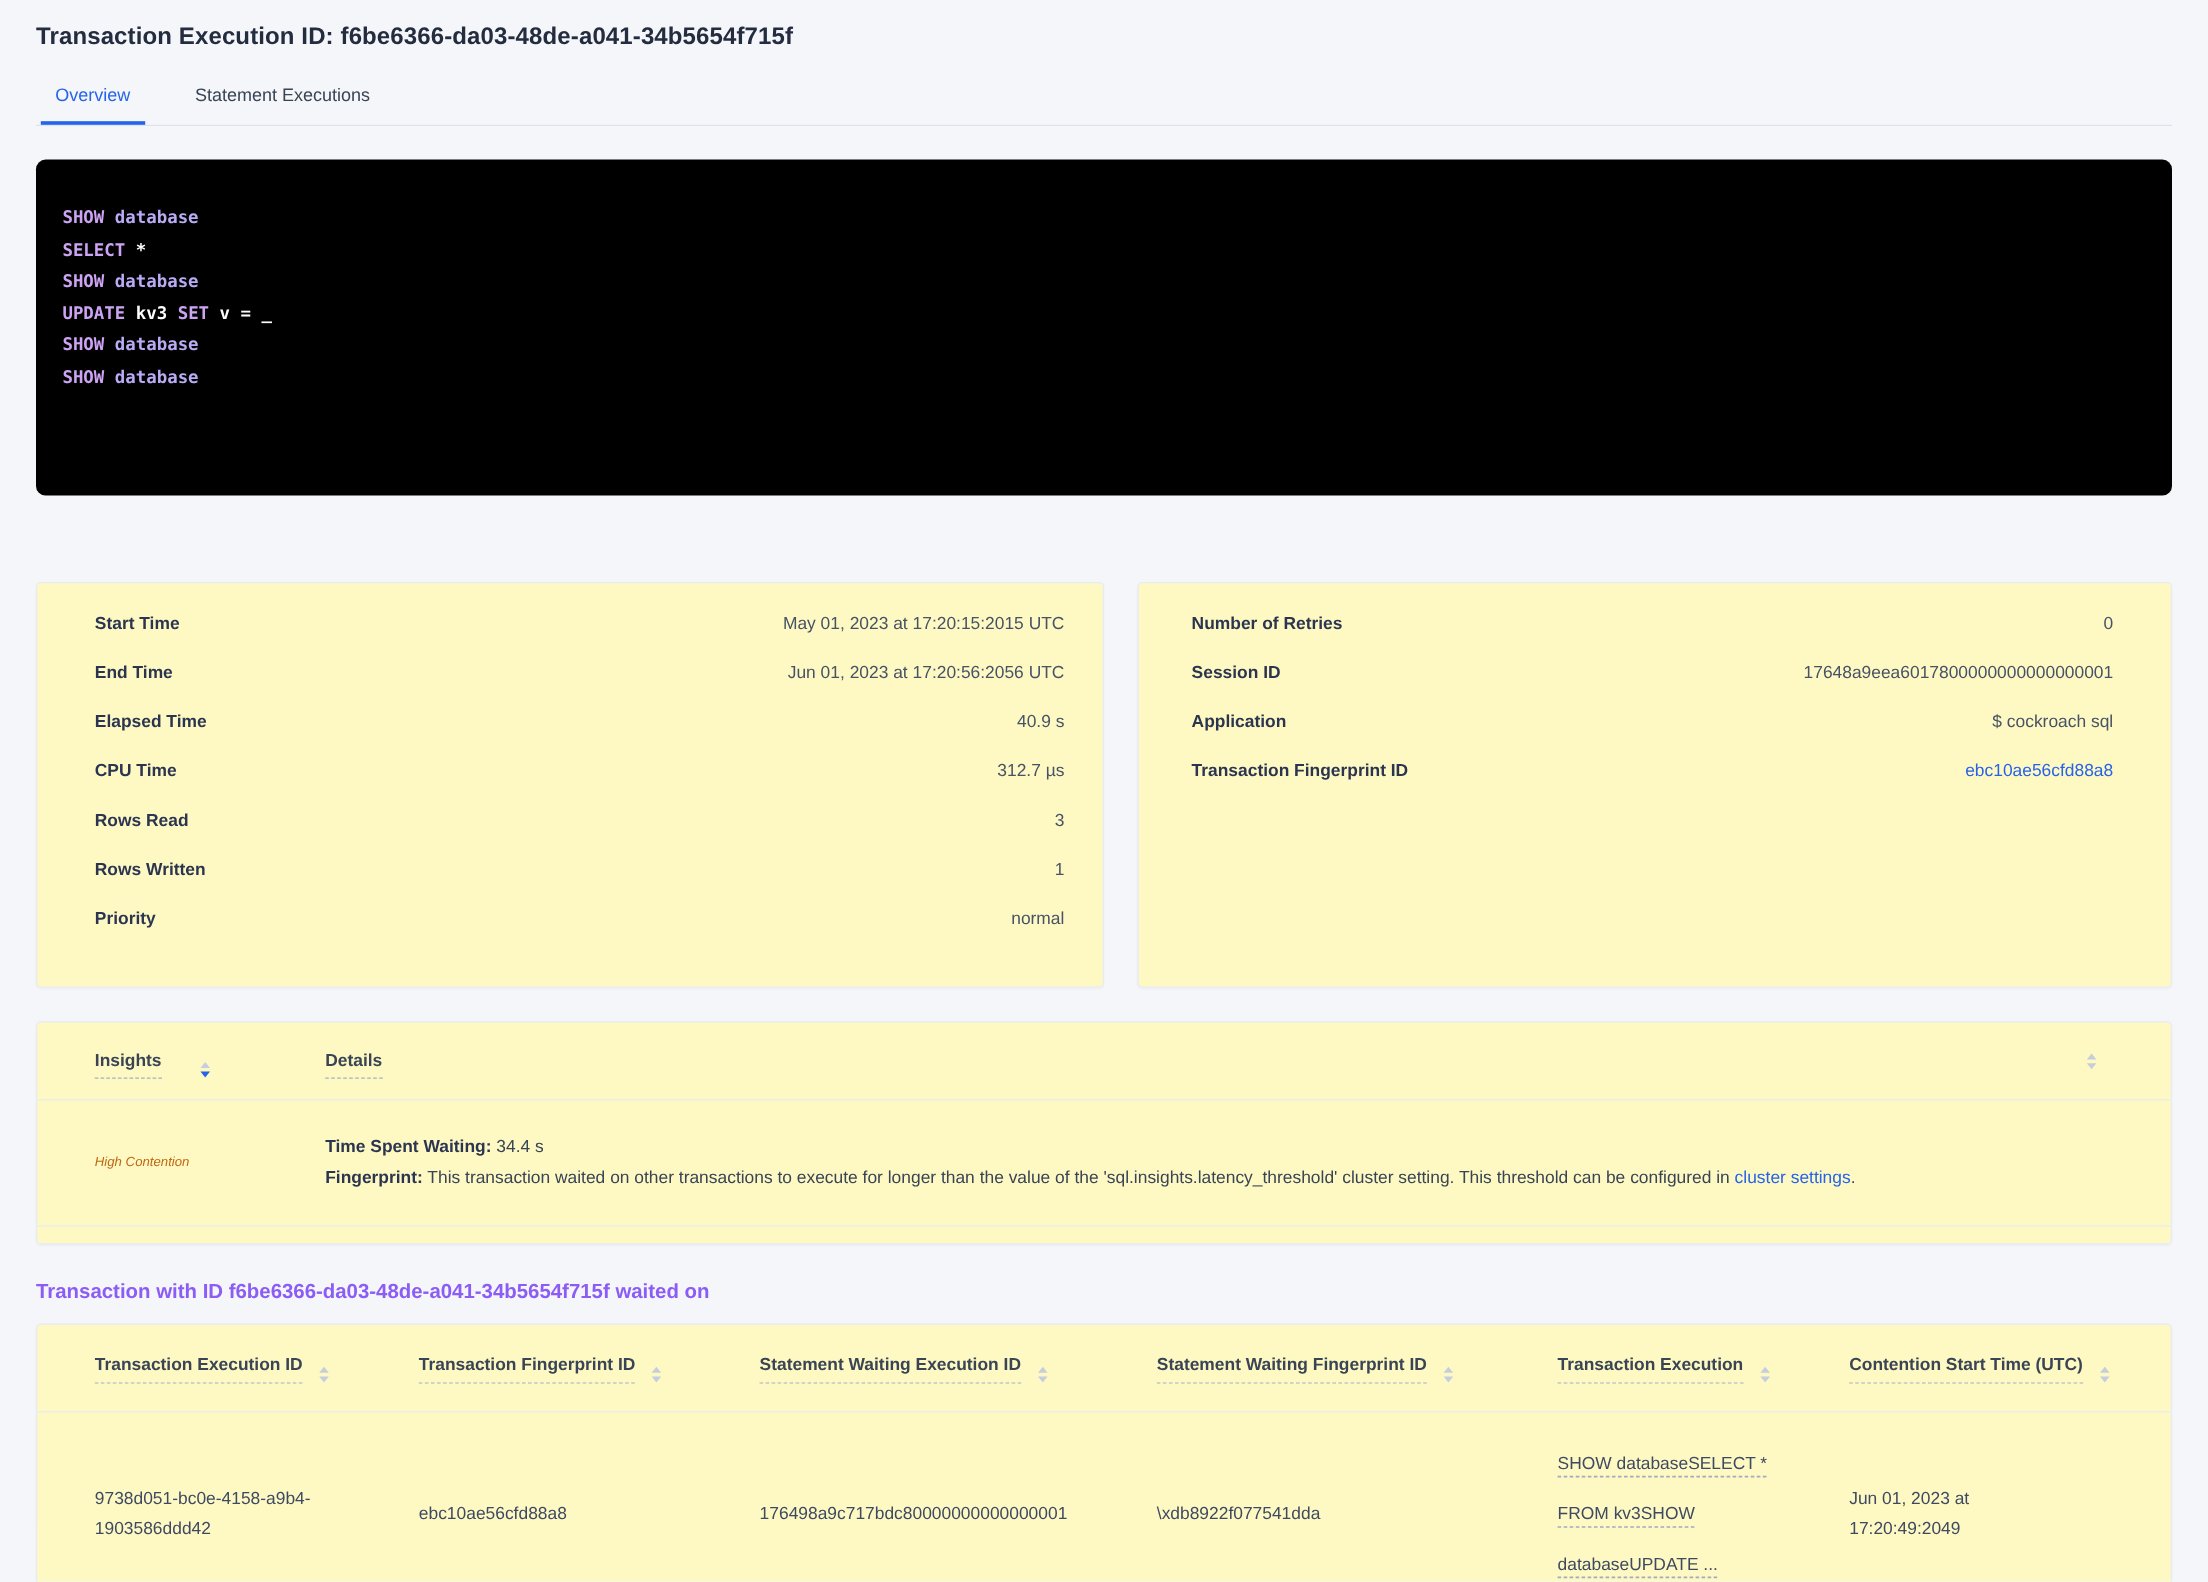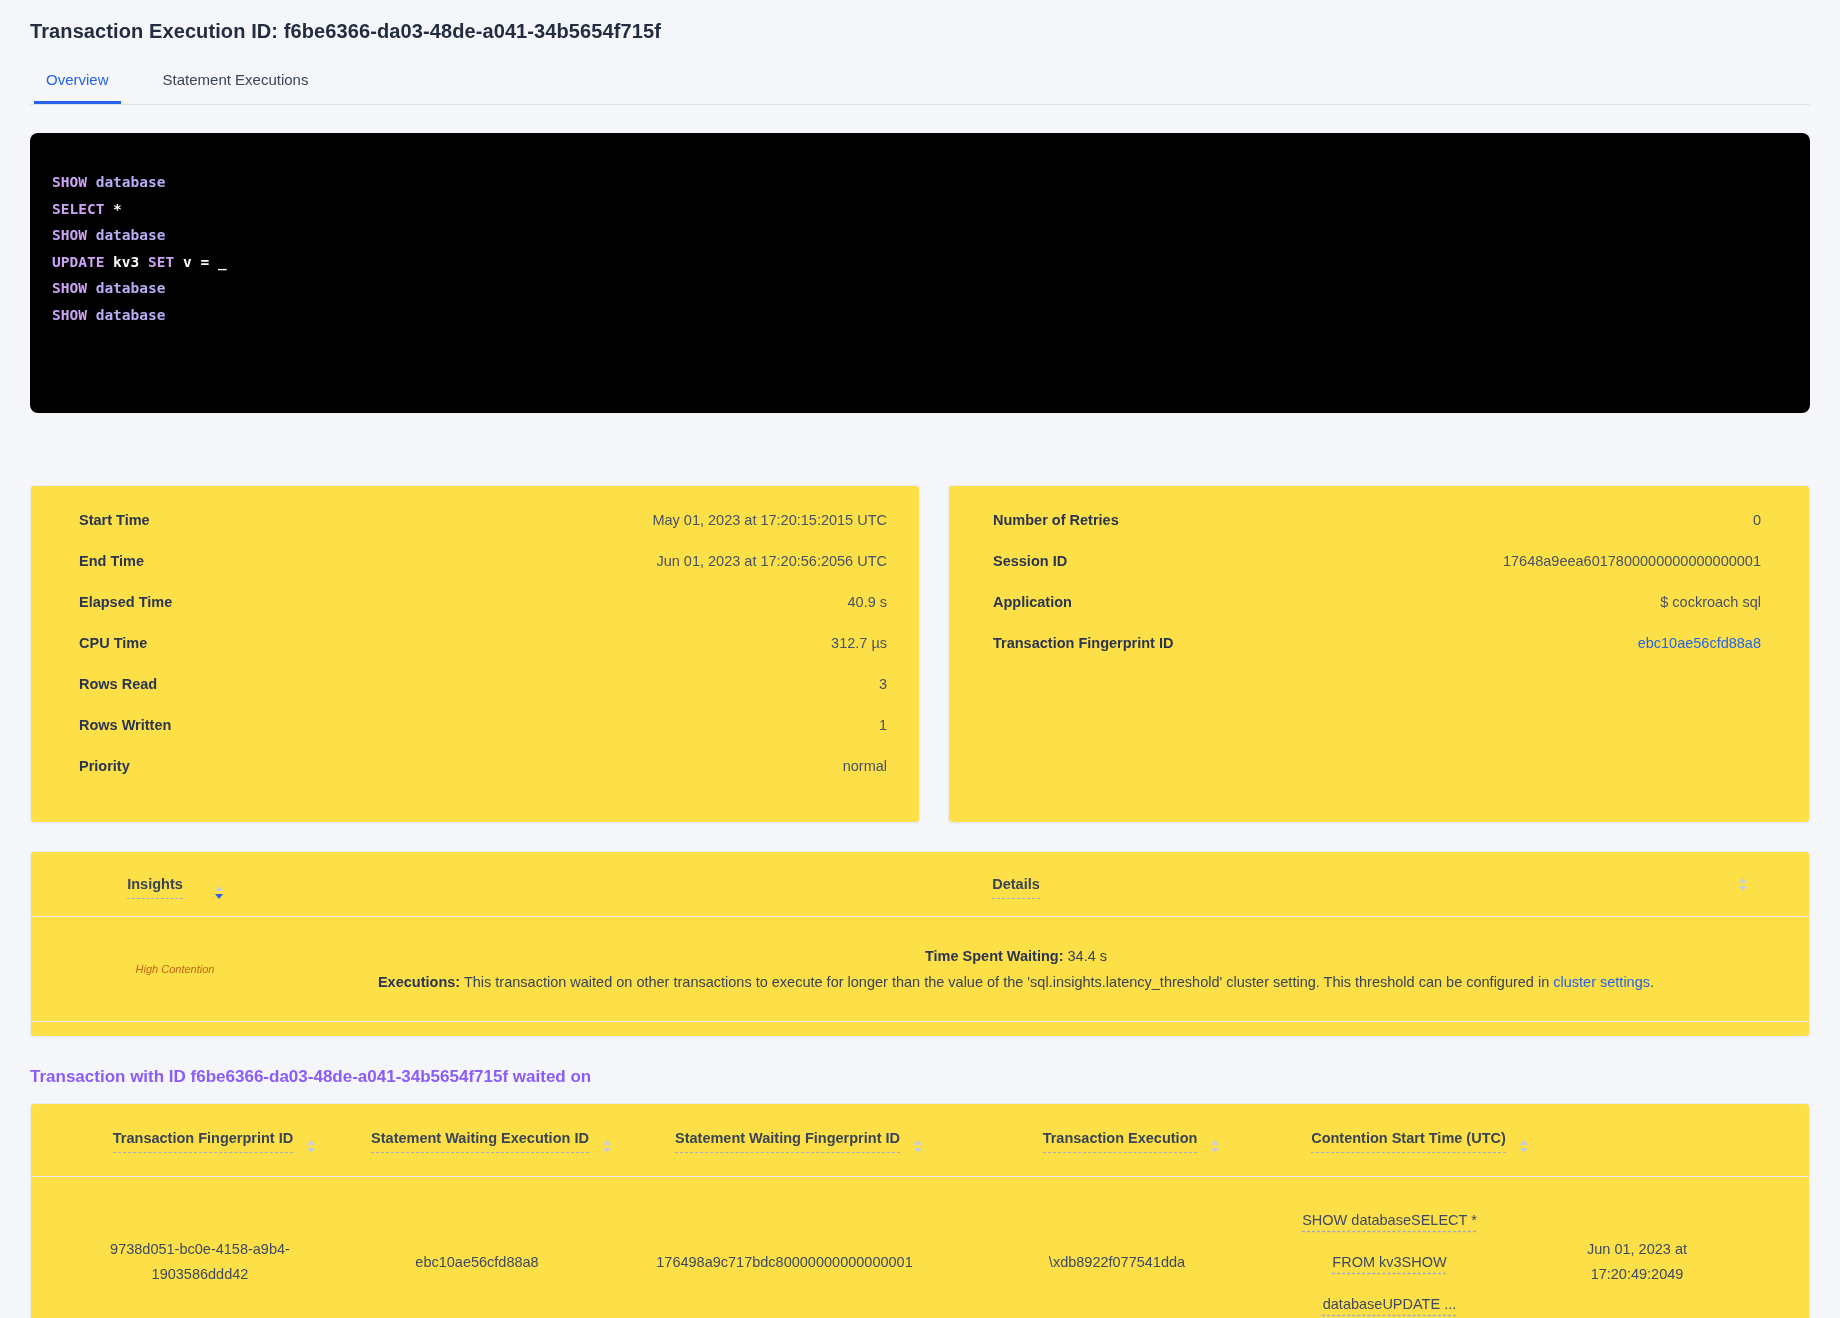--- a/index.html
+++ b/index.html
@@ -54,25 +54,24 @@
     font-weight:bold;
     line-height:26.5px;
     white-space:pre;
   }
   .sql-line .kw  { color:#cda4f4; }
   .sql-line .kw2 { color:#b9abf4; }
   .sql-line .pl  { color:#fdfdff; }
 
   
   .card {
-    background:#fde047;
+    background:#fef9c3;
     border:1px solid #e7ecf3;
     border-radius:4px;
     box-shadow:0 1px 2px rgba(40,50,70,0.04);
-    text-align:center;
   }
   .cards-row {
     display:flex;
     gap:28px;
     margin-top:72px;
   }
   .card-kv {
     width:890px;
     height:338px;
     padding:26px 32px 0 48px;
@@ -266,31 +265,37 @@
           <span class="tri-down"></span>
         </span>
     </div>
     <div class="insights-body">
       <div class="insight-badge">High Contention</div>
       <div>
         <div class="detail-line">
           <b>Time Spent Waiting:</b><span> 34.4 s</span>
         </div>
         <div class="detail-line">
-          <b>Executions:</b><span> This transaction waited on other transactions to execute for longer than the value of the 'sql.insights.latency_threshold' cluster setting. This threshold can be configured in </span><span class="inline-link">cluster settings</span><span>.</span>
+          <b>Fingerprint:</b><span> This transaction waited on other transactions to execute for longer than the value of the 'sql.insights.latency_threshold' cluster setting. This threshold can be configured in </span><span class="inline-link">cluster settings</span><span>.</span>
         </div>
       </div>
     </div>
     <div class="insights-footer"></div>
   </div>
 
   <h2 class="section-heading">Transaction with ID f6be6366-da03-48de-a041-34b5654f715f waited on</h2>
 
   <div class="card waited-card">
     <div class="wt-header">
+      <div class="head-cell">
+        <span class="col-label">Transaction Execution ID</span><span class="sort-icon">
+            <span class="tri-up"></span>
+            <span class="tri-down"></span>
+          </span>
+      </div>
       <div class="head-cell">
         <span class="col-label">Transaction Fingerprint ID</span><span class="sort-icon">
             <span class="tri-up"></span>
             <span class="tri-down"></span>
           </span>
       </div>
       <div class="head-cell">
         <span class="col-label">Statement Waiting Execution ID</span><span class="sort-icon">
             <span class="tri-up"></span>
             <span class="tri-down"></span>

